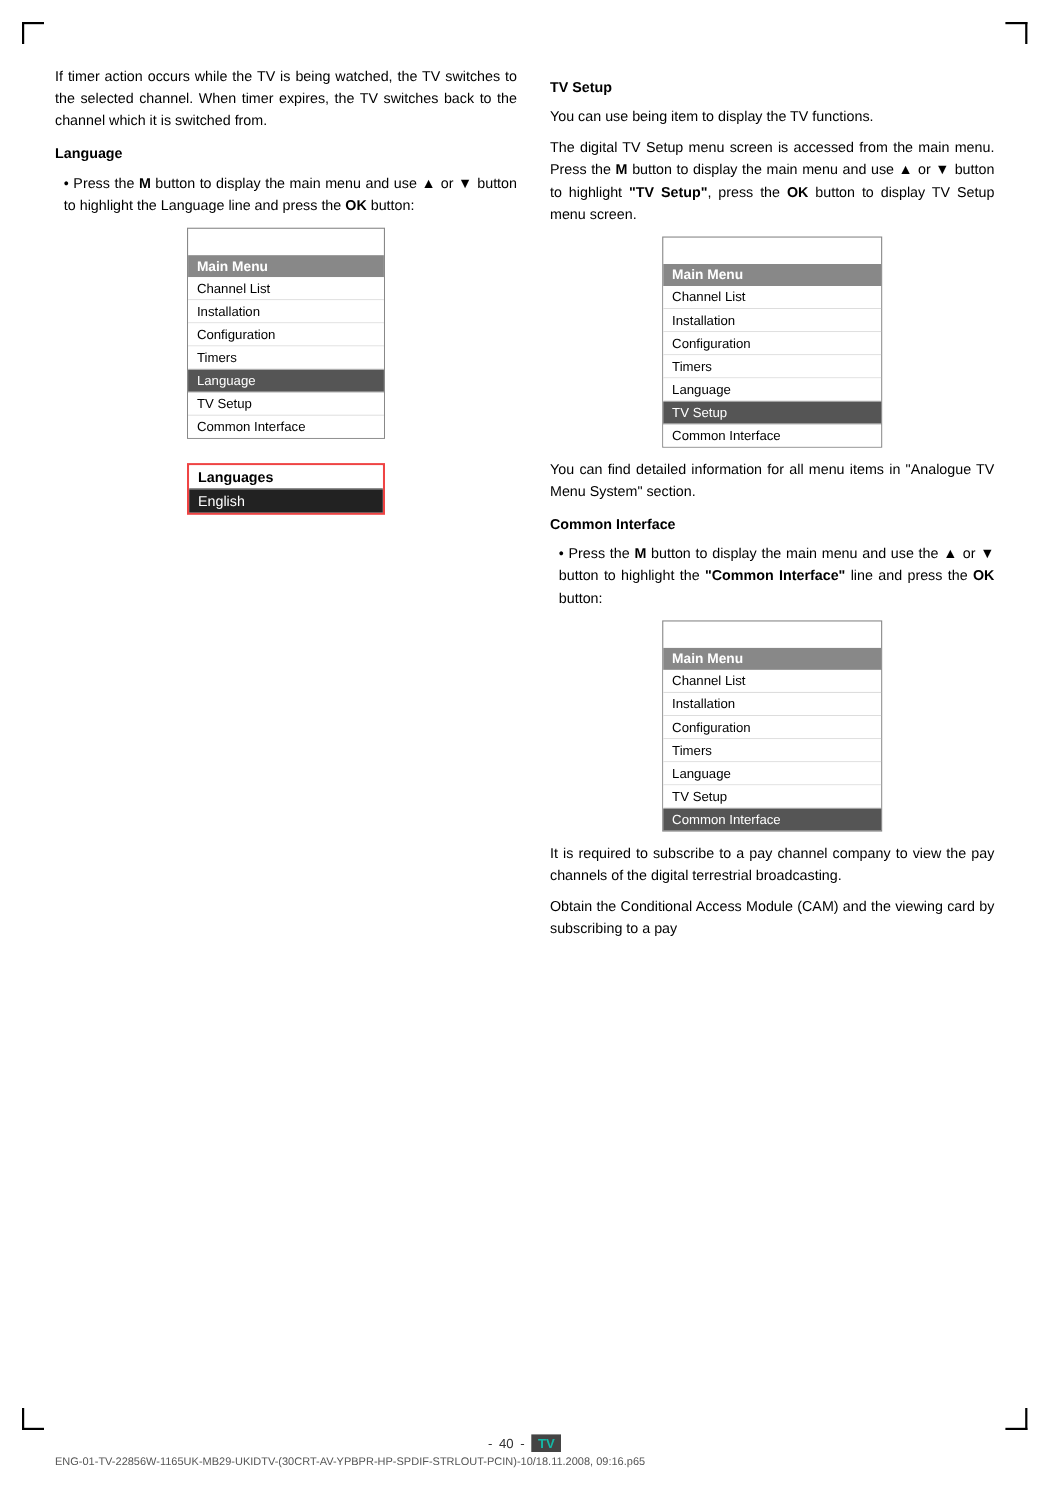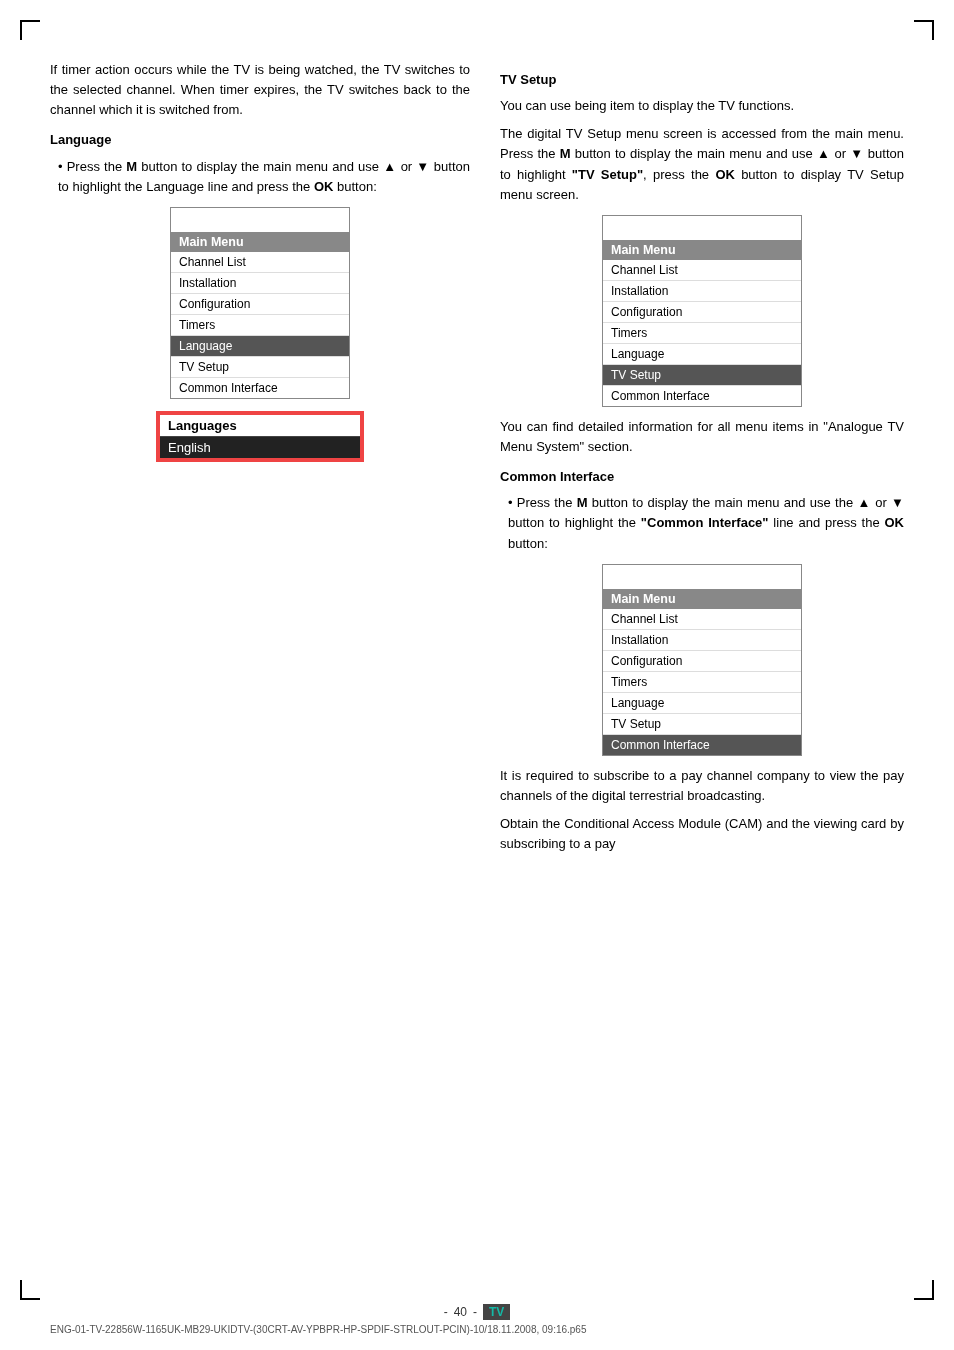--- a/index.html
+++ b/index.html
@@ -93,23 +93,23 @@
     .menu-item:last-child {
       border-bottom: none;
     }
     .menu-item.highlighted {
       background: #555;
       color: #fff;
     }
 
     
     .lang-box {
-      border: 4px solid #ef4444;
-      width: 208px;
-      margin: 12px auto;
+      border: 2px solid #ef4444;
+      width: 180px;
+      margin: 22px auto;
     }
     .lang-header {
       background: #fff;
       font-weight: bold;
       padding: 3px 8px;
       font-size: 13px;
       border-bottom: 1px solid #444;
     }
     .lang-item {
       background: #222;

